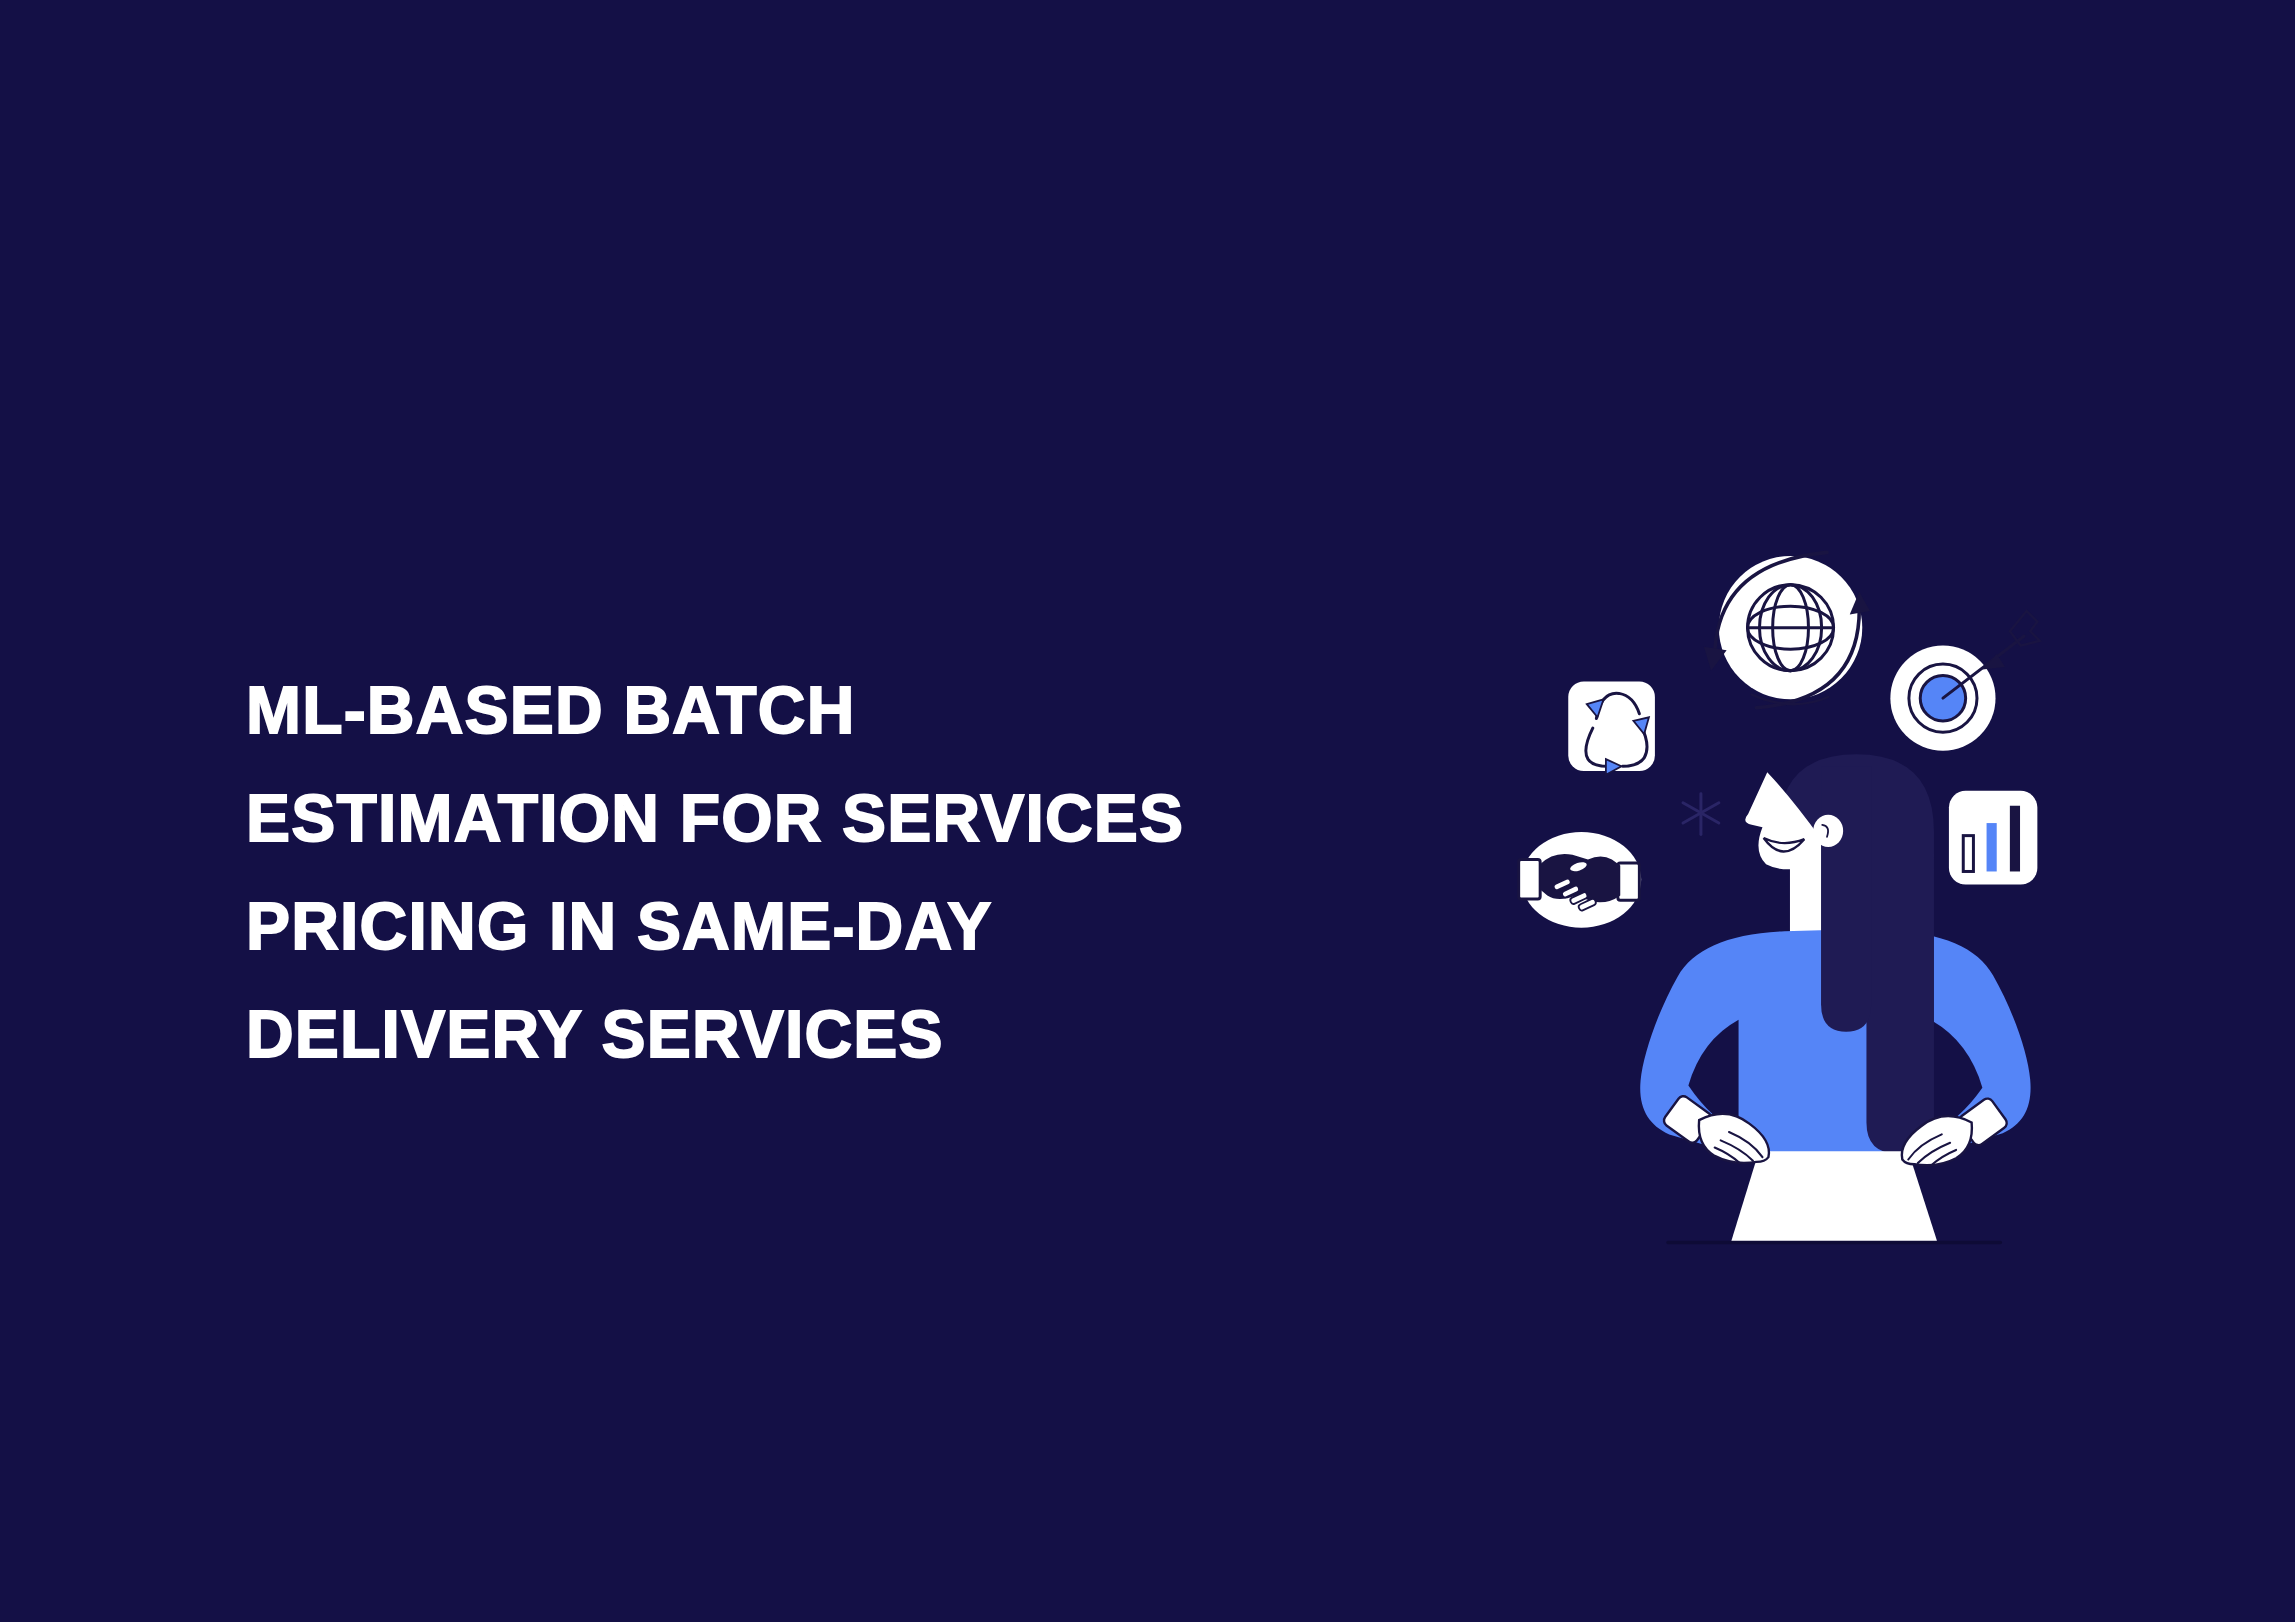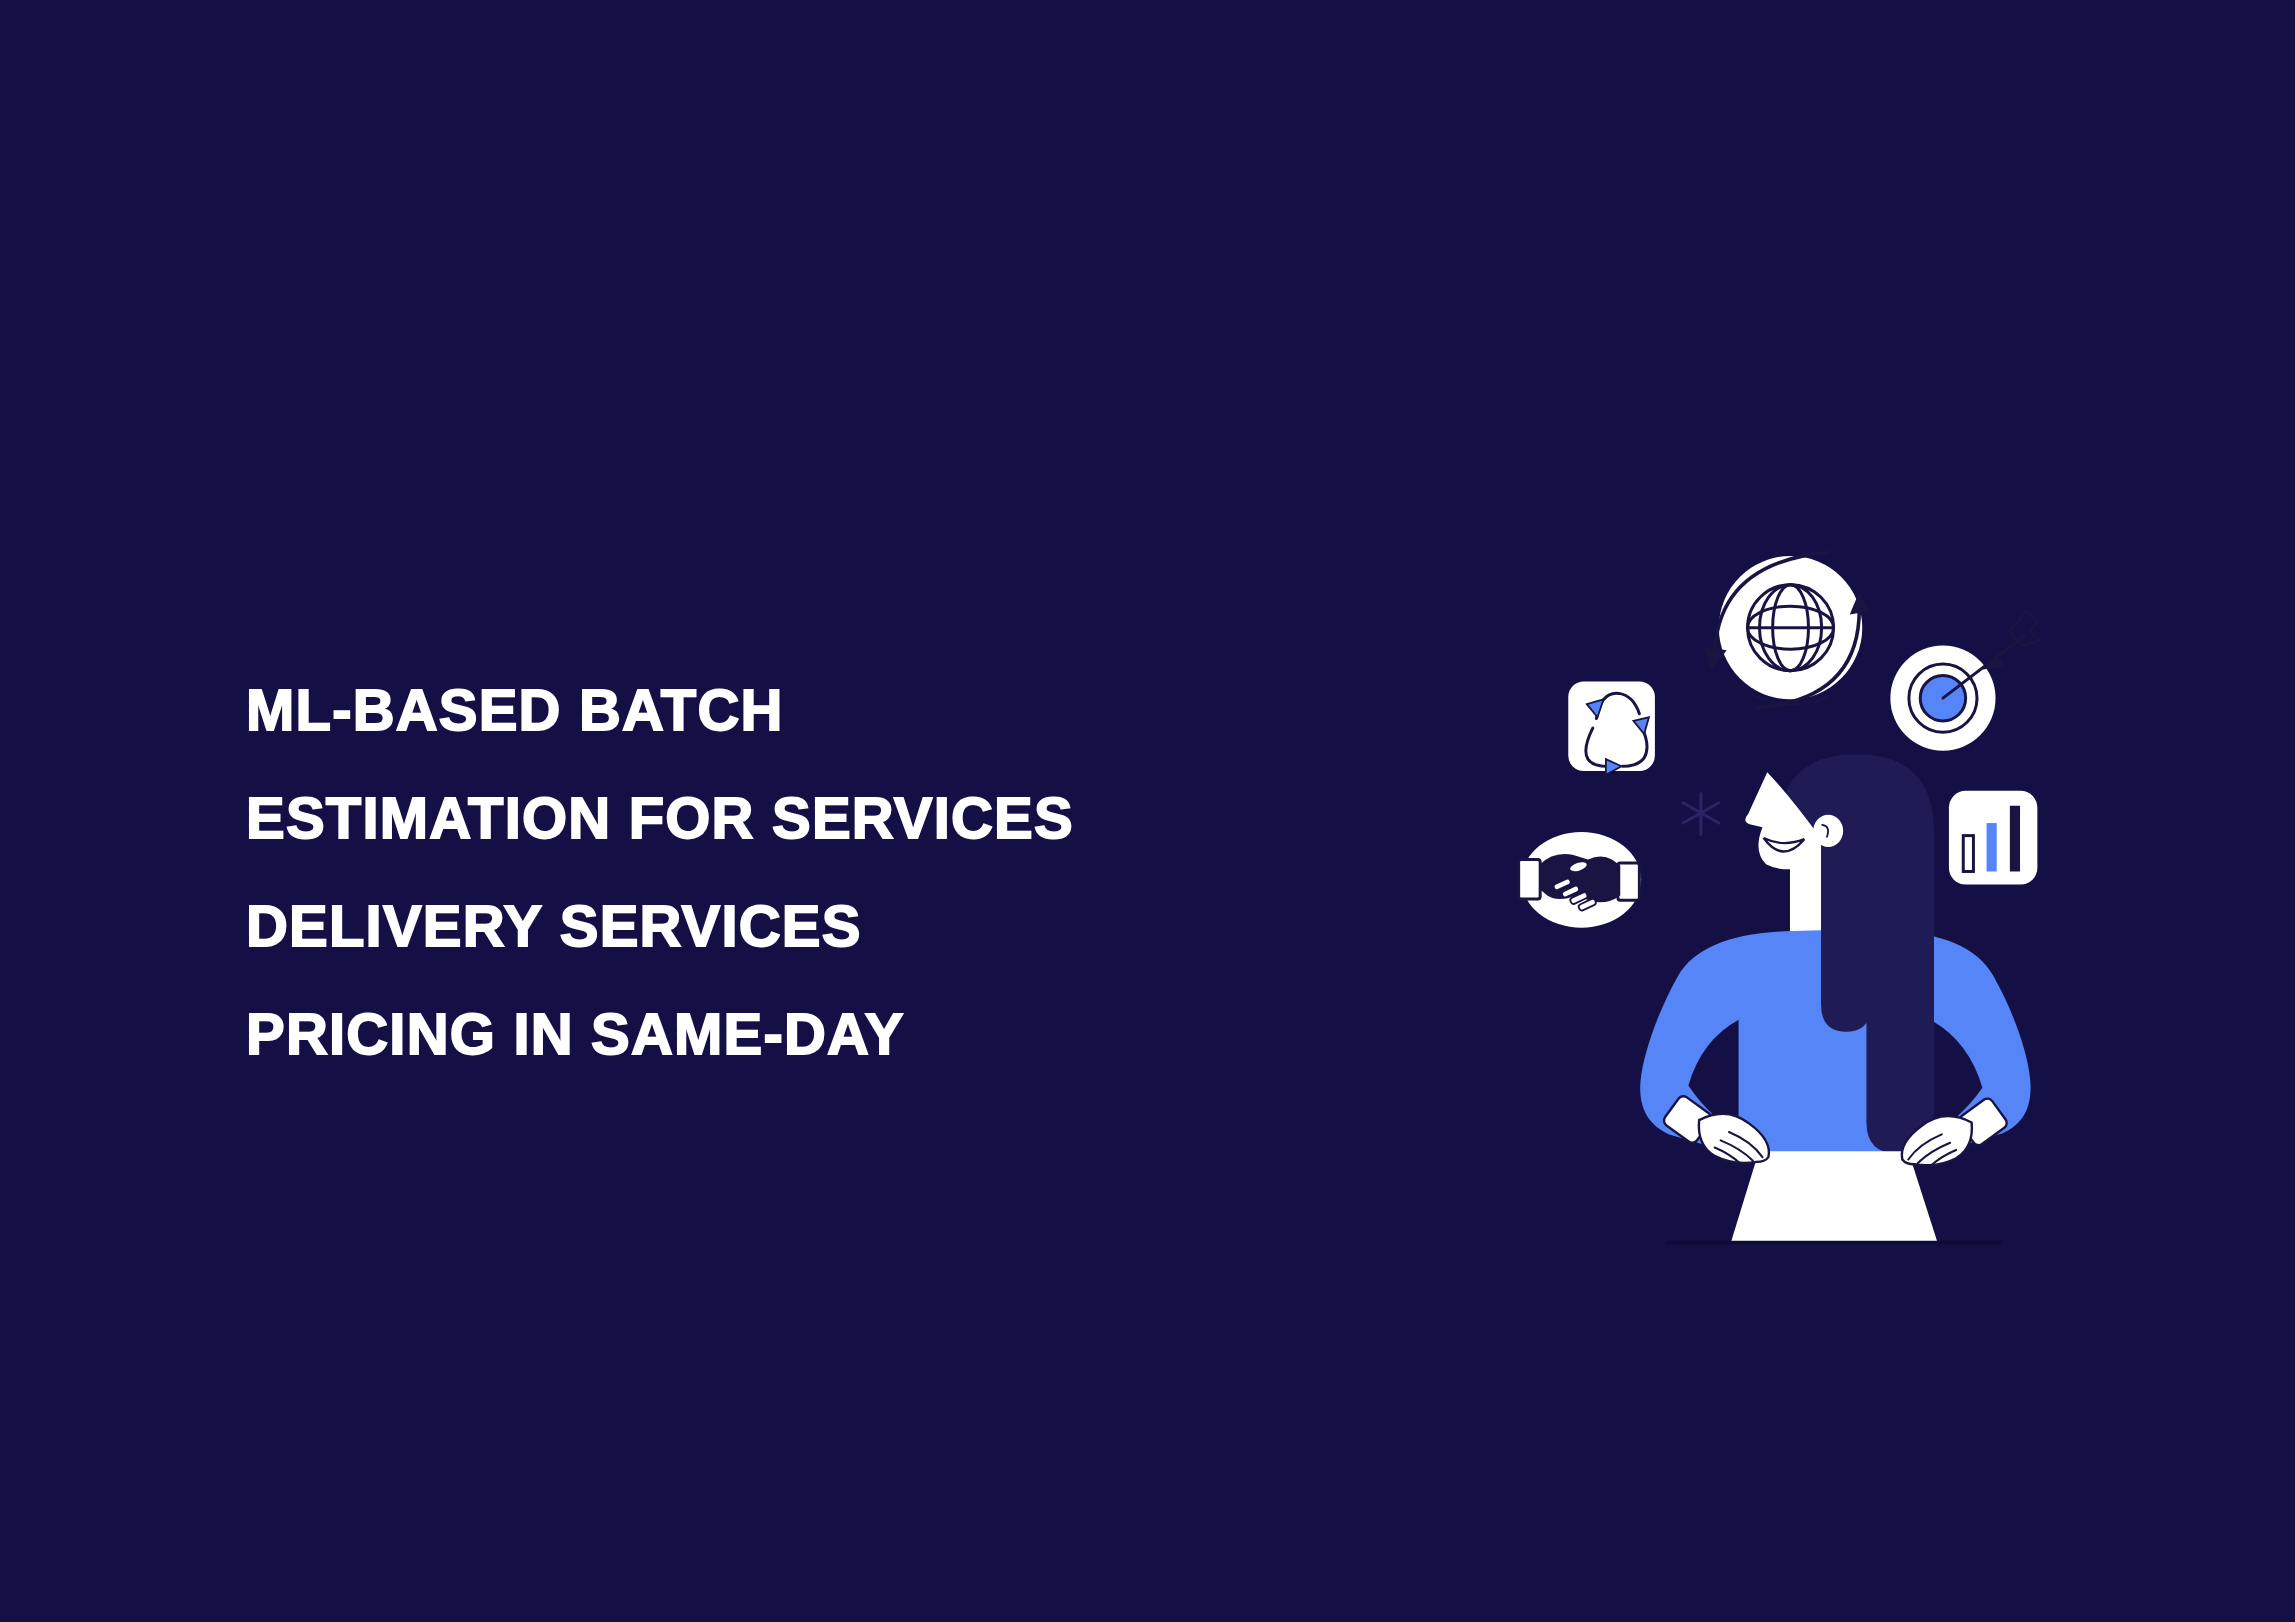--- a/index.html
+++ b/index.html
@@ -5,43 +5,43 @@
   html,body{margin:0;padding:0;}
   body{
     width:2295px;height:1623px;position:relative;overflow:hidden;
     background:var(--bg,#141046);
     font-family:"Liberation Sans", sans-serif;
   }
   .title{
     position:absolute;left:246px;top:656px;
     color:var(--title-color,#ffffff);
     font-weight:bold;
-    font-size:58px;
+    font-size:66px;
     line-height:108px;
     letter-spacing:1.2px;
     -webkit-text-stroke:1.8px var(--title-color,#ffffff);
   }
   .title-line{white-space:nowrap;}
   .illustration{position:absolute;left:1435px;top:538px;width:741px;height:753px;}
   .w{fill:var(--white,#ffffff);}
   .ink{fill:var(--ink,#191442);}
   .blu{fill:var(--blue,#5585f7);}
   .hair{fill:var(--hair,#1f1b54);}
   .bgf{fill:var(--bg,#141046);}
   .sI{stroke:var(--ink,#191442);fill:none;stroke-linecap:round;}
   .sI.f{fill:var(--white,#ffffff);}
 </style>
 </head>
 <body>
 
 <div class="title">
   <div class="title-line">ML-BASED BATCH</div>
   <div class="title-line">ESTIMATION FOR SERVICES</div>
+  <div class="title-line">PRICING IN SAME-DAY</div>
   <div class="title-line">DELIVERY SERVICES</div>
-  <div class="title-line">PRICING IN SAME-DAY</div>
 </div>
 
 <svg class="illustration" viewBox="2400 900 1240 1260" xmlns="http://www.w3.org/2000/svg">
 
   <g>
     <circle class="w" cx="2995" cy="1050" r="120"></circle>
     <circle class="sI" cx="2995" cy="1050" r="72" stroke-width="5"></circle>
     <ellipse class="sI" cx="2995" cy="1050" rx="30" ry="72" stroke-width="5"></ellipse>
     <ellipse class="sI" cx="2995" cy="1050" rx="52" ry="72" stroke-width="5"></ellipse>
     <ellipse class="sI" cx="2995" cy="1050" rx="72" ry="36" stroke-width="5"></ellipse>

